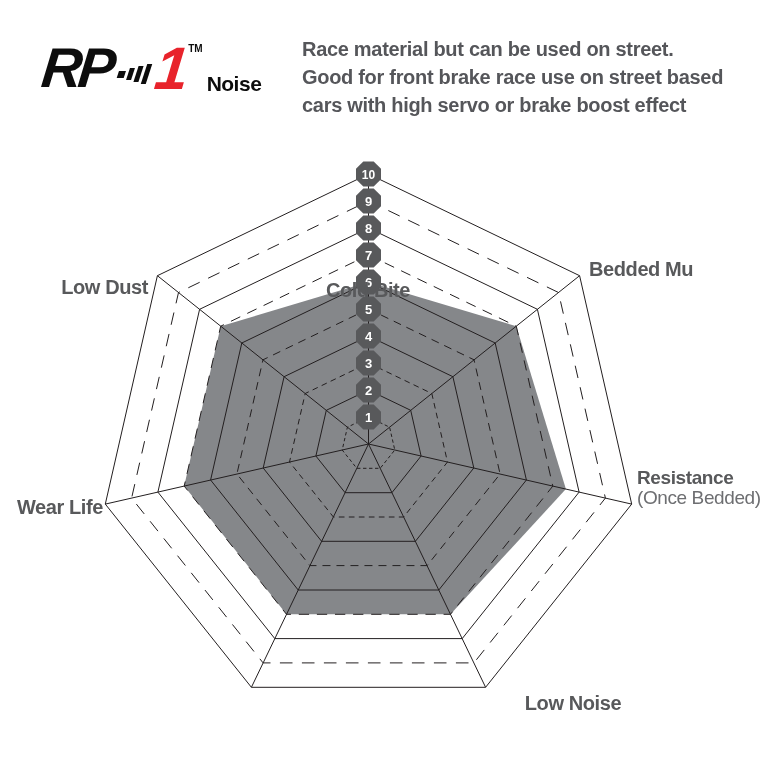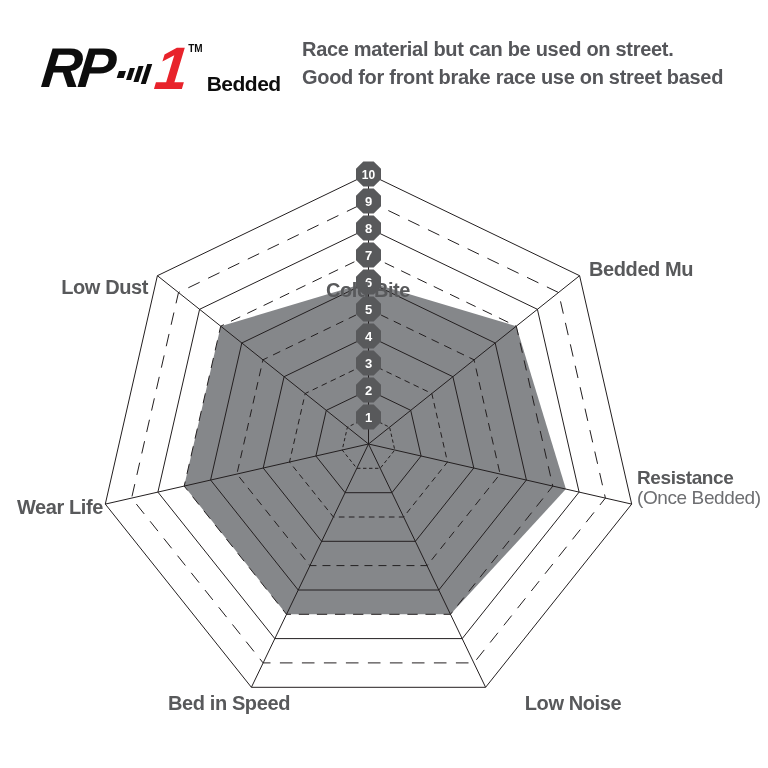--- a/index.html
+++ b/index.html
@@ -50,26 +50,27 @@
 <div class="logo">
   <span class="rp">RP</span>
   <span class="speed-bars">
     <span class="b0"></span>
       <span class="b1"></span>
       <span class="b2"></span>
       <span class="b3"></span>
   </span>
   <span class="one" id="logo-one" style="color: rgb(232, 35, 43);">1</span>
   <span class="tm">TM</span>
-  <span class="series">Bedded</span>
+  <span class="series">Noise</span>
 </div>
 
 <div class="description">
   <div>Race material but can be used on street.</div>
   <div>Good for front brake race use on street based</div>
+  <div>cars with high servo or brake boost effect</div>
 </div>
 
 <div id="radar-wrap">
   <svg id="radar-svg" width="768" height="638" viewBox="0 0 768 638">
       <polygon points="368.5,152.0 516.3,196.2 565.9,359.1 450.5,484.3 286.5,484.3 184.2,356.1 220.7,196.2" fill="#85878a" stroke="none"></polygon>
       <polygon points="368.5,287.0 389.6,297.2 394.8,320.0 380.2,338.3 356.8,338.3 342.2,320.0 347.4,297.2" fill="none" stroke="#231f20" stroke-width="1" stroke-dasharray="3.4 2.6"></polygon>
       <polygon points="368.5,260.0 410.7,280.3 421.1,326.0 391.9,362.7 345.1,362.7 315.9,326.0 326.3,280.3" fill="none" stroke="#231f20" stroke-width="1"></polygon>
       <polygon points="368.5,233.0 431.8,263.5 447.5,332.0 403.6,387.0 333.4,387.0 289.5,332.0 305.2,263.5" fill="none" stroke="#231f20" stroke-width="1" stroke-dasharray="5.7 4.3"></polygon>
       <polygon points="368.5,206.0 452.9,246.7 473.8,338.0 415.4,411.3 321.6,411.3 263.2,338.0 284.1,246.7" fill="none" stroke="#231f20" stroke-width="1"></polygon>
       <polygon points="368.5,179.0 474.0,229.8 500.1,344.0 427.1,435.6 309.9,435.6 236.9,344.0 263.0,229.8" fill="none" stroke="#231f20" stroke-width="1" stroke-dasharray="8.0 6.0"></polygon>
@@ -107,16 +108,15 @@
       <text x="368.5" y="48.5" text-anchor="middle" fill="#ffffff" font-size="12" font-weight="bold" font-family="&quot;Liberation Sans&quot;, sans-serif">10</text>
     </svg>
 
   <div class="axis-label center" style="left:368px;top:139px;margin-top:10px;">Cold Bite</div>
   <div class="axis-label" style="left:589px;top:128px;">Bedded Mu</div>
   <div class="fade-label" style="left:637px;top:338px;">
     <div>Resistance</div>
     <div class="sub">(Once Bedded)</div>
   </div>
   <div class="axis-label center" style="left:545px;top:562px;margin-left:28px;">Low Noise</div>
-  <div class="axis-label center" style="left:229px;top:562px;">Bed in Speed</div>
   <div class="axis-label right" style="left:13px;top:366px;width:90px;">Wear Life</div>
   <div class="axis-label right" style="left:58px;top:146px;width:90px;">Low Dust</div>
 </div>
 
 </body></html>

